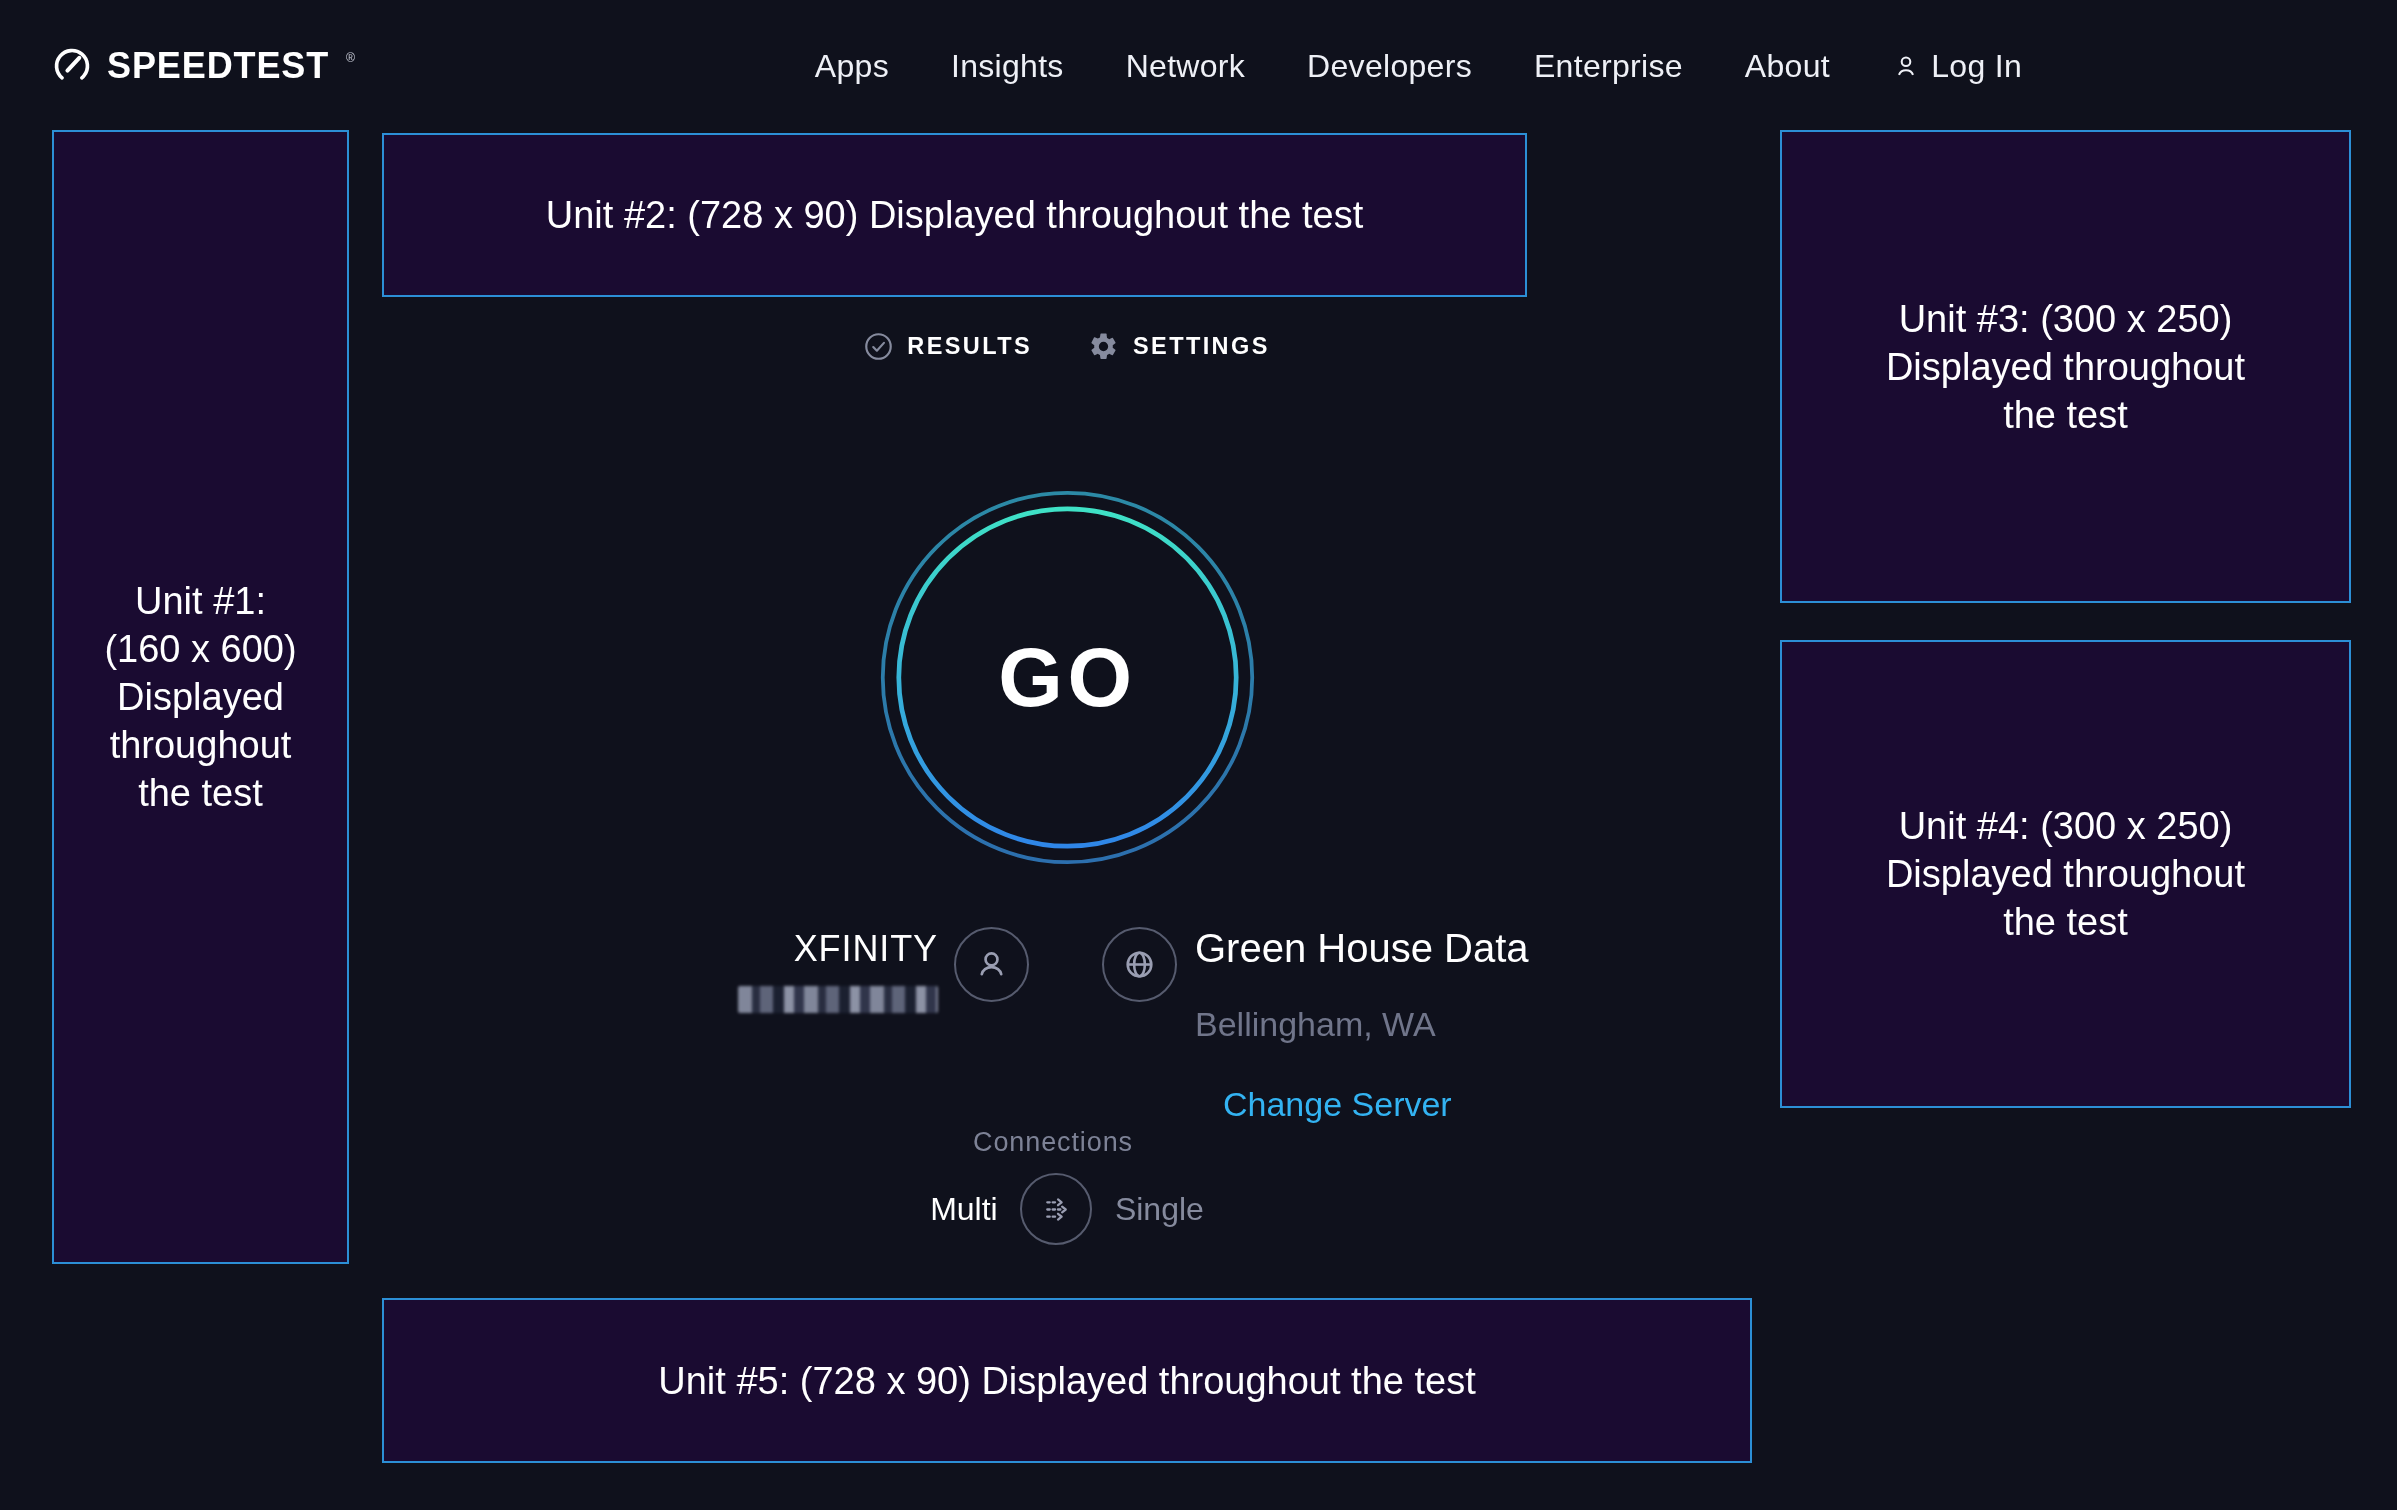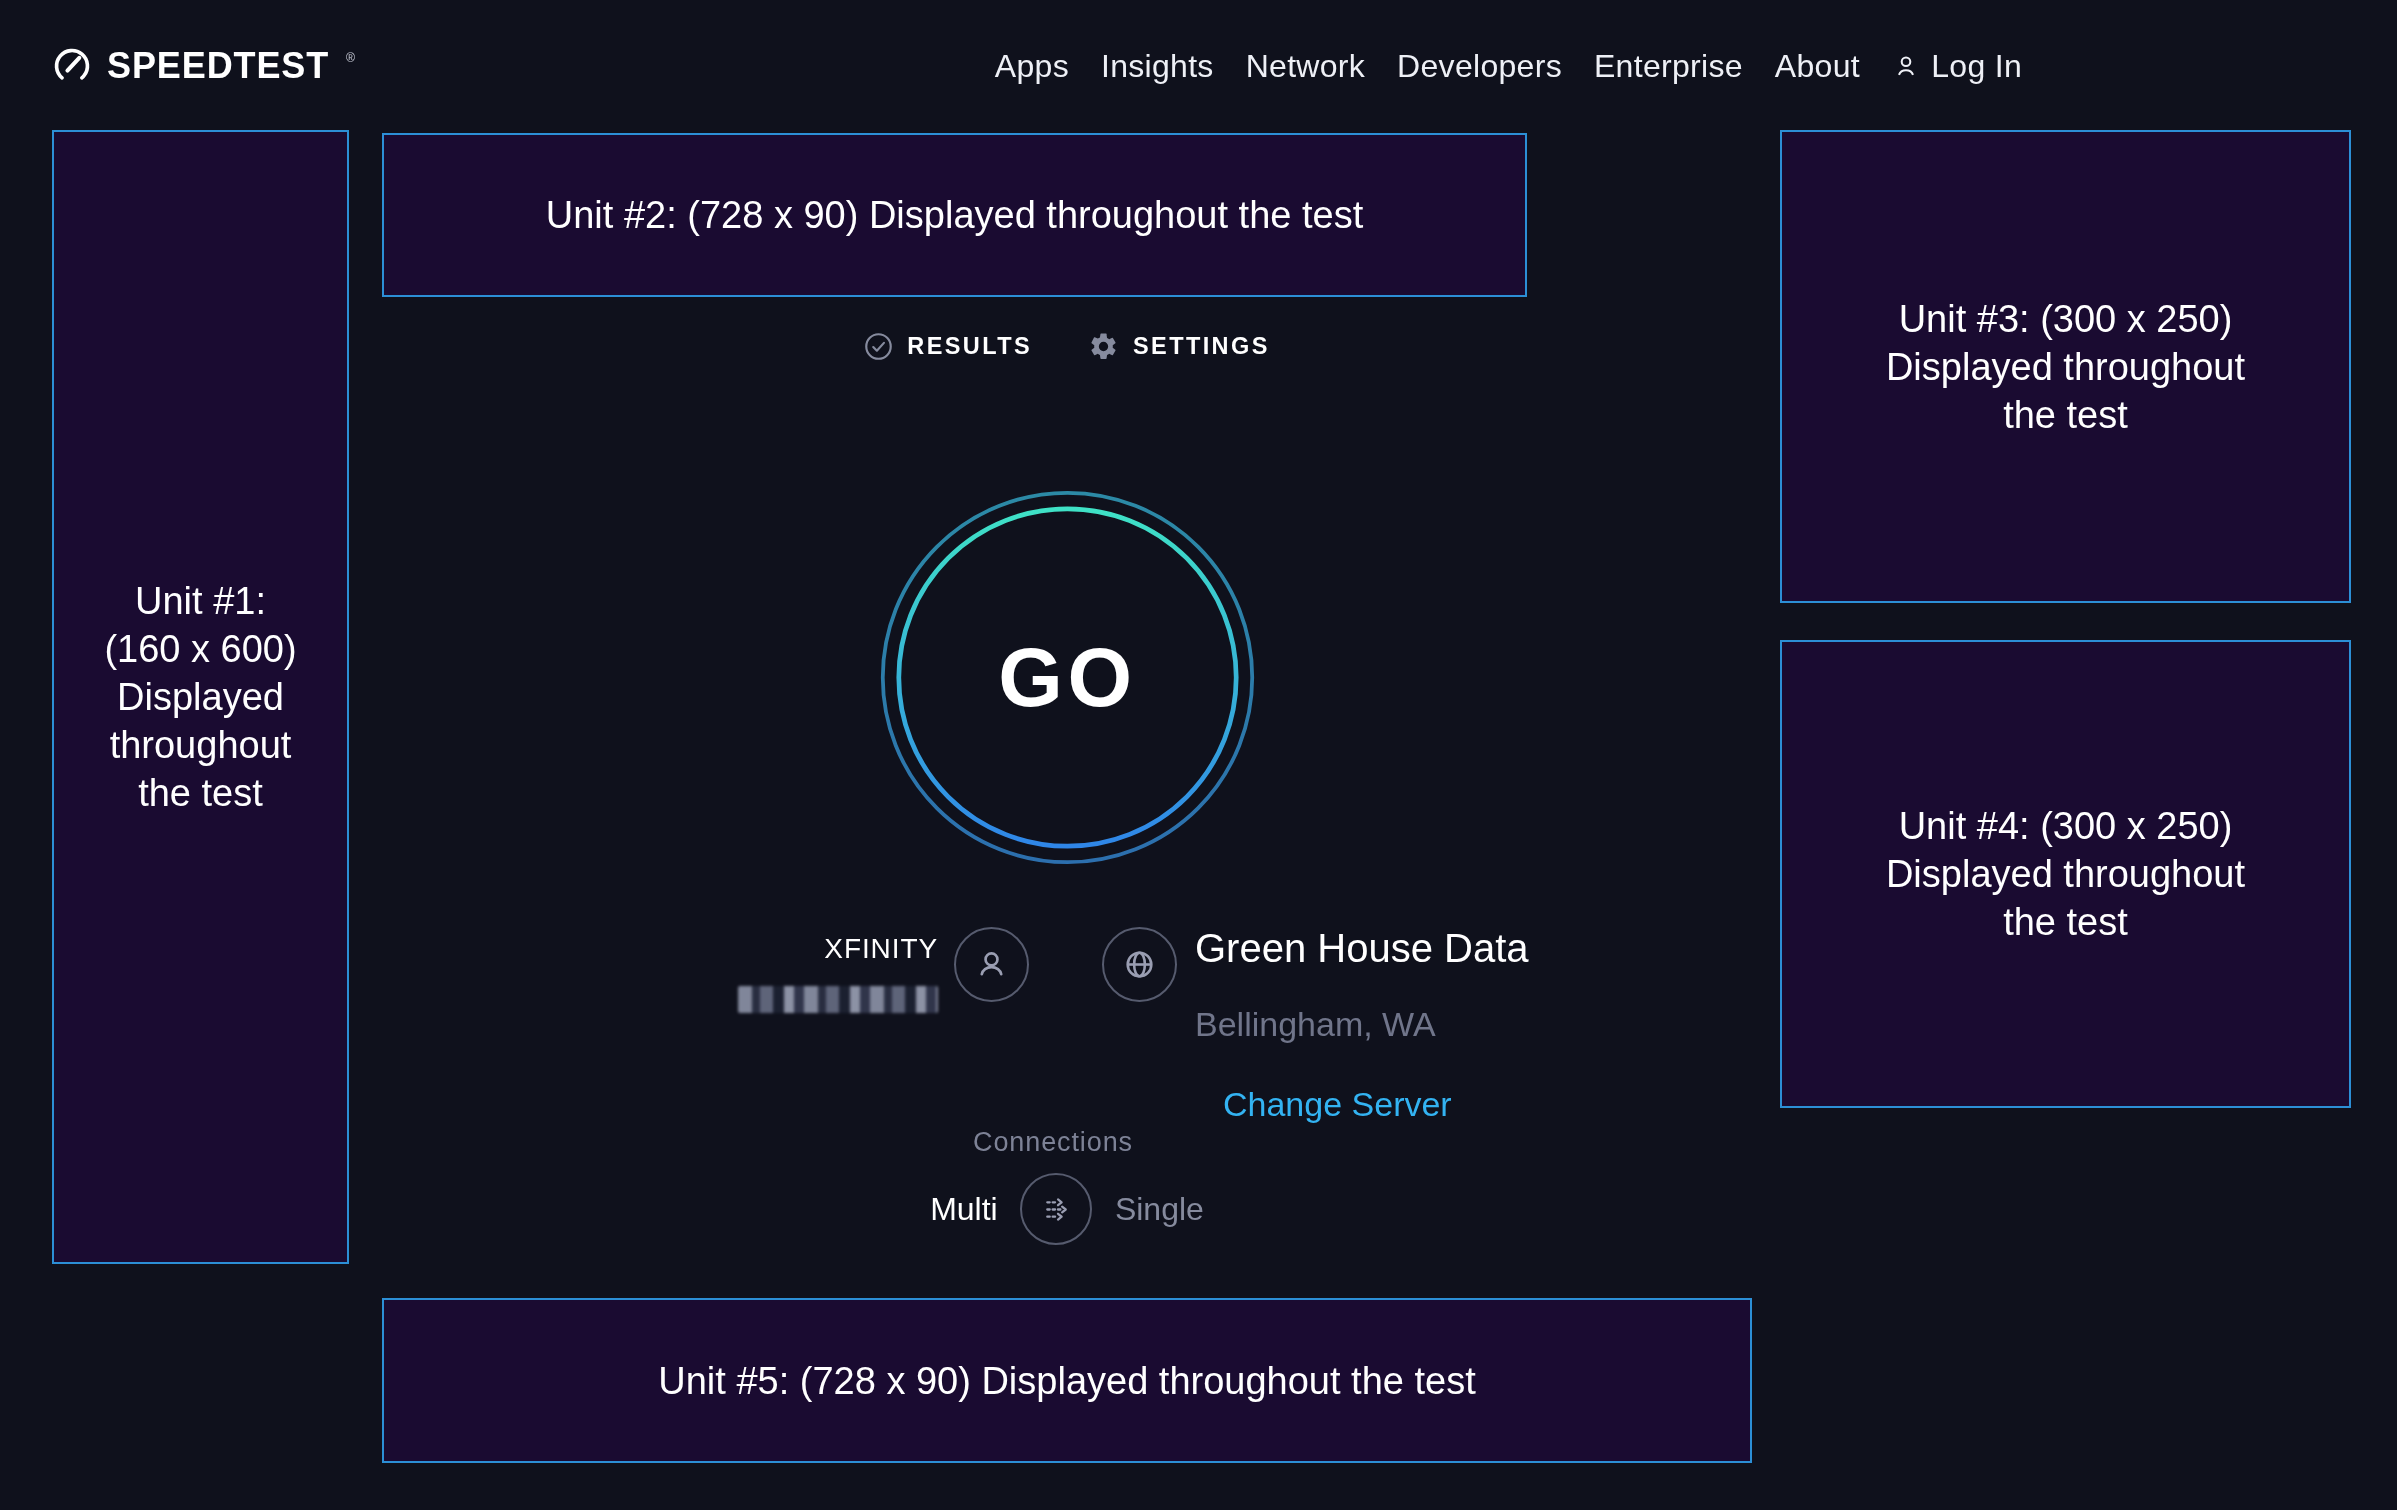--- a/index.html
+++ b/index.html
@@ -15,21 +15,21 @@
   *{margin:0;padding:0;box-sizing:border-box;}
   html,body{background:var(--bg);}
   body{font-family:"Liberation Sans",sans-serif;-webkit-font-smoothing:antialiased;}
   .page{position:relative;width:2397px;height:1510px;background:var(--bg);overflow:hidden;}
 
   
   .navbar{position:absolute;left:0;top:0;width:2105px;height:132px;display:flex;align-items:center;justify-content:space-between;padding:0 83px 0 52px;}
   .logo{display:flex;align-items:center;gap:15px;color:#fff;cursor:pointer;}
   .logo-text{font-size:36px;font-weight:700;letter-spacing:0.9px;color:#fff;}
   .logo-mark{font-size:12.2px;color:#c9ccd8;align-self:flex-start;margin-top:5.6px;margin-left:1.9px;}
-  .nav{display:flex;align-items:center;gap:32px;}
+  .nav{display:flex;align-items:center;gap:62px;}
   .nav a{color:#eef0f6;font-size:32px;text-decoration:none;letter-spacing:0.3px;cursor:pointer;}
   .login{display:flex;align-items:center;gap:11.3px;}
 
   
   .ad{position:absolute;background:var(--ad_bg);border:2.8px solid var(--ad_border);display:flex;align-items:center;justify-content:center;text-align:center;color:#fff;font-size:38px;line-height:48px;}
   .ad span{display:block;}
   .ad-1{left:52px;top:130px;width:297px;height:1134px;}
   .ad-1 span{max-width:211px;}
   .ad-2{left:382px;top:133px;width:1145px;height:164px;}
   .ad-3{left:1780px;top:130px;width:571px;height:473px;}
@@ -42,21 +42,21 @@
   .tab{display:flex;align-items:center;gap:14px;cursor:pointer;background:none;border:none;}
   .tab-label{color:#fff;font-size:23.5px;font-weight:700;letter-spacing:2.4px;}
 
   
   .go{position:absolute;left:879px;top:489px;width:377px;height:377px;cursor:pointer;}
   .go svg{position:absolute;left:0;top:0;}
   .go-label{position:absolute;left:0;top:0;width:377px;height:377px;display:flex;align-items:center;justify-content:center;color:#fff;font-size:83px;font-weight:700;letter-spacing:4.7px;}
 
   
   .isp-block{position:absolute;left:584px;top:927px;width:354px;display:flex;flex-direction:column;align-items:flex-end;}
-  .isp-name{color:#fff;font-size:28px;font-weight:500;letter-spacing:0.9px;line-height:43px;}
+  .isp-name{color:#fff;font-size:36px;font-weight:500;letter-spacing:0.9px;line-height:43px;}
   .redacted{width:200px;height:27px;margin-top:16px;border-radius:1.9px;opacity:.9;filter:blur(1.4px);
     background:repeating-linear-gradient(90deg,#8d93a8 0 14px,#2c3145 14px 21.7px,#676d84 21.7px 35px,#1d2233 35px 46px,#9aa0b4 46px 56px,#343950 56px 66px);}
   .icon-circle{position:absolute;width:75px;height:75px;border:2.8px solid var(--circle_border);border-radius:50%;display:flex;align-items:center;justify-content:center;}
   .person-circle{left:954px;top:927px;}
   .globe-circle{left:1102px;top:927px;}
   .server-block{position:absolute;left:1195px;top:926px;display:flex;flex-direction:column;align-items:flex-start;gap:24px;}
   .server-name{color:#fff;font-size:40px;font-weight:500;line-height:45px;}
   .server-location{color:var(--gray);font-size:34px;margin-top:10.4px;}
   .server-change{color:var(--link_blue);font-size:34px;margin-top:17px;text-decoration:none;cursor:pointer;margin-left:28px;}
 

